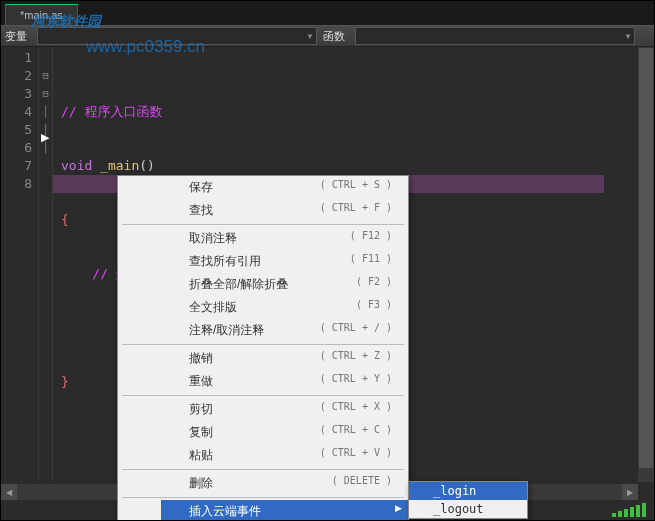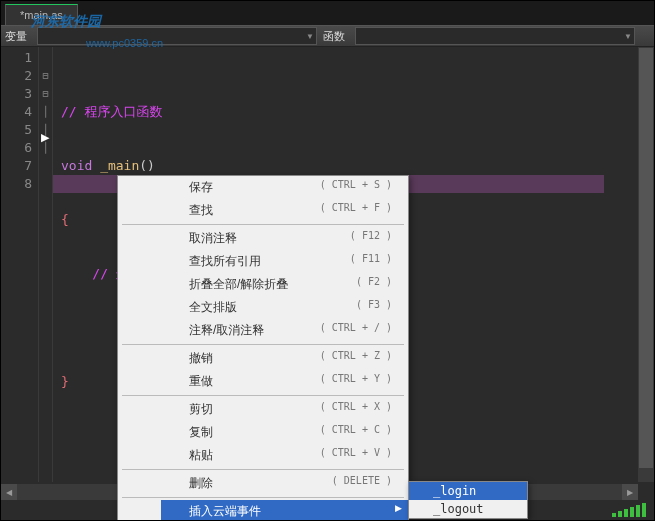--- a/index.html
+++ b/index.html
@@ -130,21 +130,21 @@
       color: #1a6fb5;
       opacity: 0.9;
       pointer-events: none;
       z-index: 5;
       font-style: italic;
     }
     .watermark-sub {
       position: absolute;
       top: 36px;
       left: 85px;
-      font-size: 11px;
+      font-size: 17px;
       color: #1a6fb5;
       opacity: 0.85;
       pointer-events: none;
       z-index: 5;
     }
     .scrollbar-v {
       position: absolute;
       right: 0;
       top: 46px;
       width: 16px;

